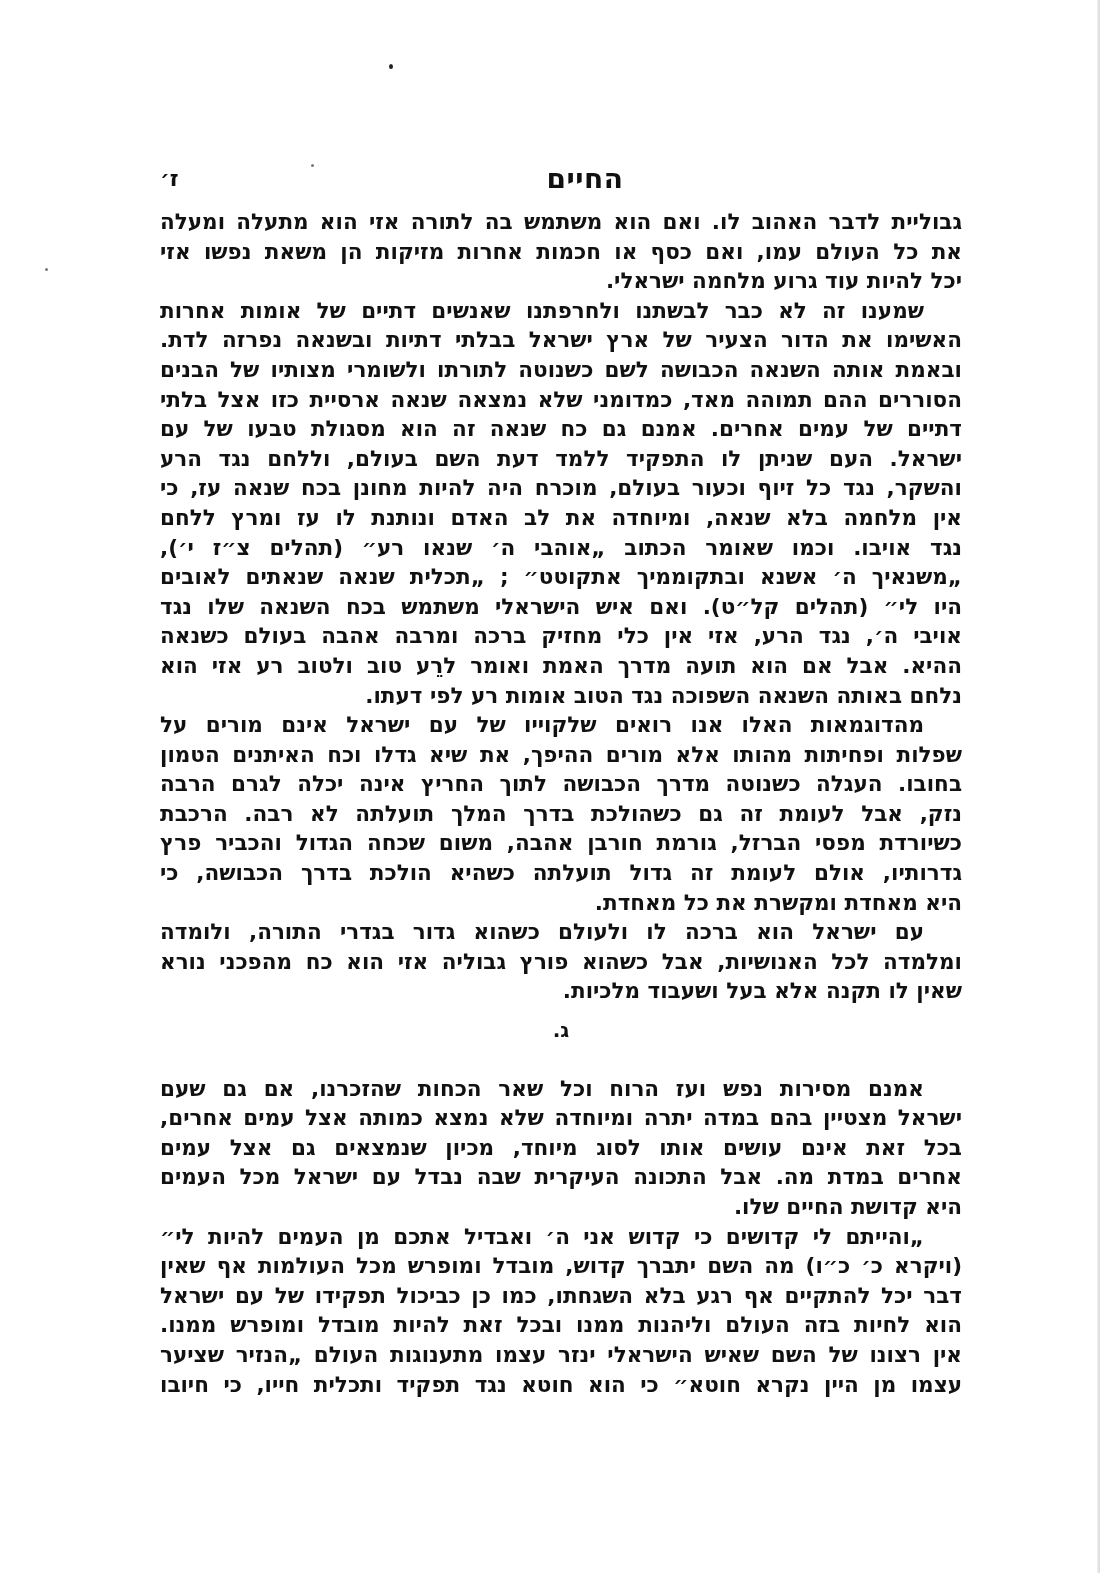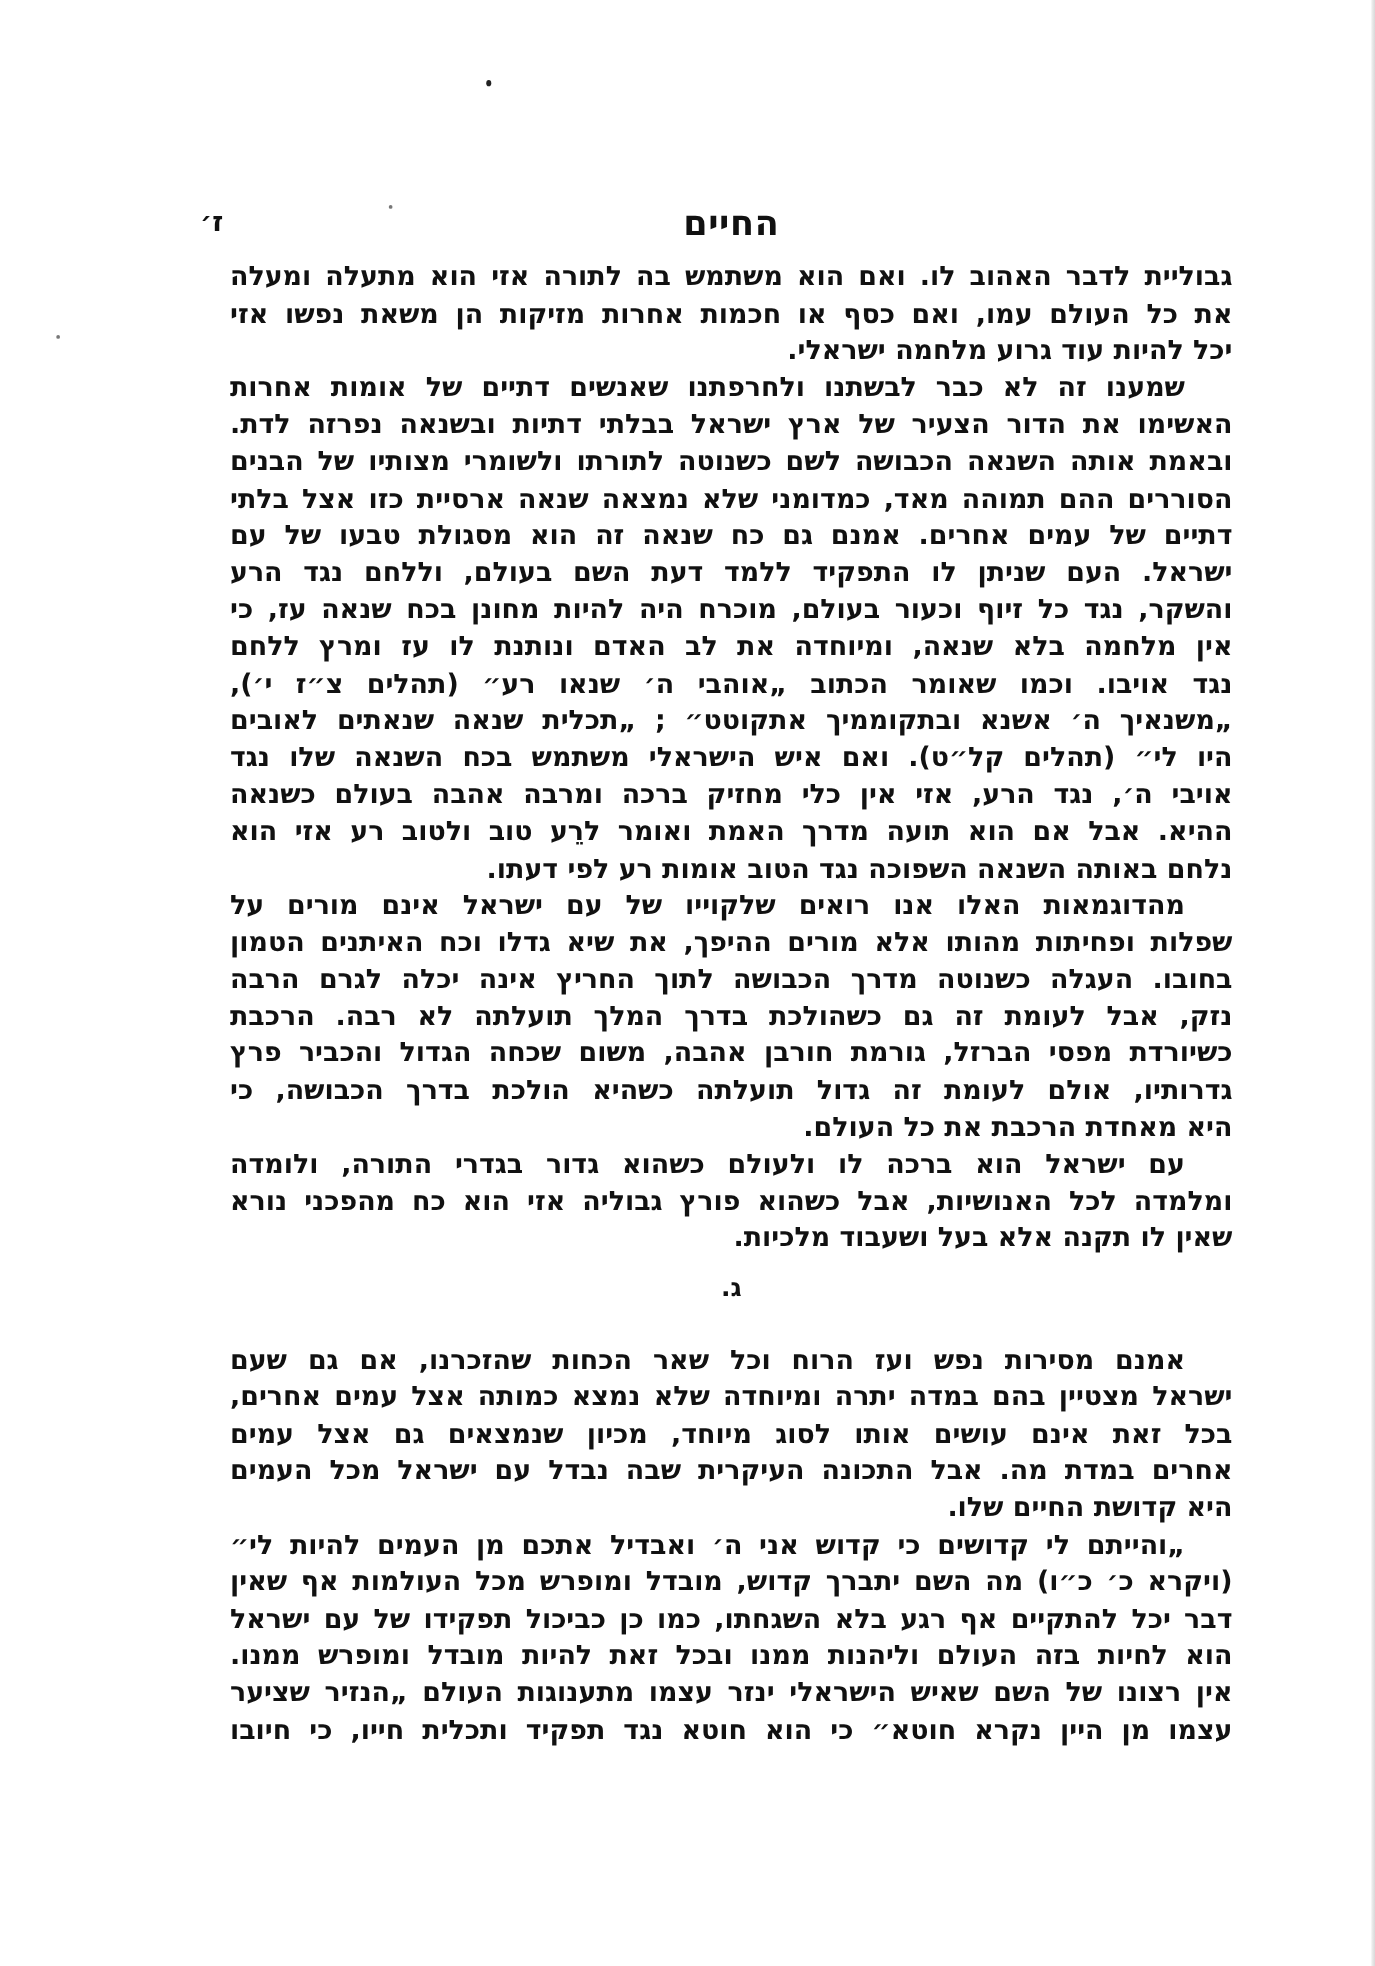--- a/index.html
+++ b/index.html
@@ -63,21 +63,20 @@
     .body-text {
       position: absolute;
       top: 207px;
       left: 160px;
       width: 802px;
       direction: rtl;
       font-size: 21.5px;
       font-weight: bold;
       line-height: 29.6px;
       text-align: justify;
-      margin-left: 24px;
     }
     .line {
       display: block;
       white-space: nowrap;
       text-align: justify;
       text-align-last: justify;
       height: 29.6px;
       overflow: visible;
     }
     .line.last {
@@ -134,21 +133,21 @@
       <span class="line last">נלחם באותה השנאה השפוכה נגד הטוב אומות רע לפי דעתו.</span>
     </div>
 
     <div>
       <span class="line indent">מהדוגמאות האלו אנו רואים שלקוייו של עם ישראל אינם  מורים  על</span>
       <span class="line">שפלות ופחיתות מהותו אלא מורים ההיפך, את שיא גדלו וכח האיתנים הטמון</span>
       <span class="line">בחובו. העגלה כשנוטה מדרך הכבושה לתוך החריץ אינה יכלה לגרם הרבה</span>
       <span class="line">נזק, אבל לעומת זה גם כשהולכת בדרך המלך  תועלתה לא רבה.  הרכבת</span>
       <span class="line">כשיורדת מפסי הברזל, גורמת חורבן אהבה, משום שכחה הגדול והכביר פרץ</span>
       <span class="line">גדרותיו, אולם לעומת זה גדול תועלתה כשהיא הולכת בדרך הכבושה,  כי</span>
-      <span class="line last">היא מאחדת הרכבת את כל העולם.</span>
+      <span class="line last">היא מאחדת ומקשרת את כל מאחדת.</span>
     </div>
 
     <div>
       <span class="line indent">עם ישראל הוא ברכה לו ולעולם כשהוא גדור בגדרי התורה, ולומדה</span>
       <span class="line">ומלמדה לכל האנושיות, אבל כשהוא פורץ גבוליה אזי הוא כח מהפכני נורא</span>
       <span class="line last">שאין לו תקנה אלא בעל ושעבוד מלכיות.</span>
     </div>
 
     <span class="section-marker">ג.</span>
 

